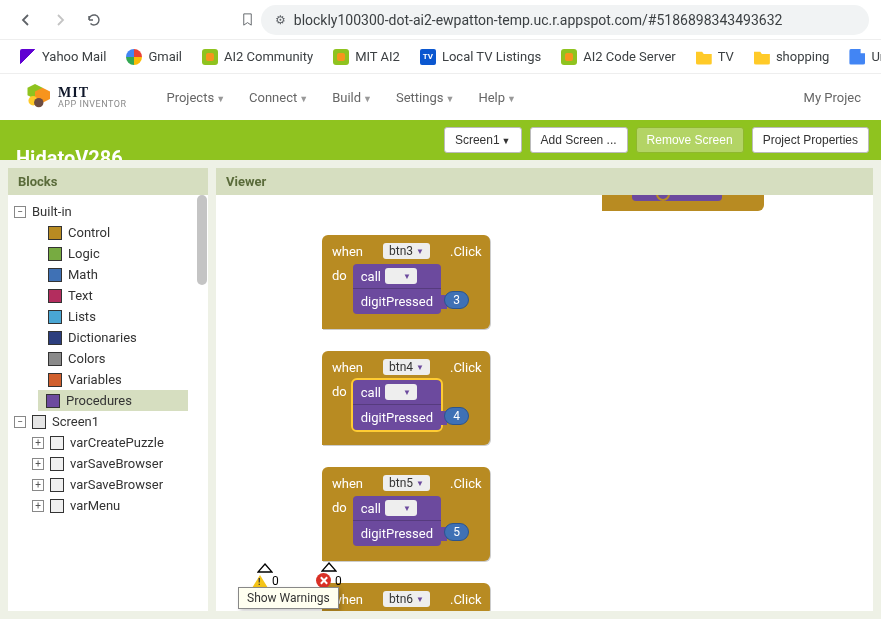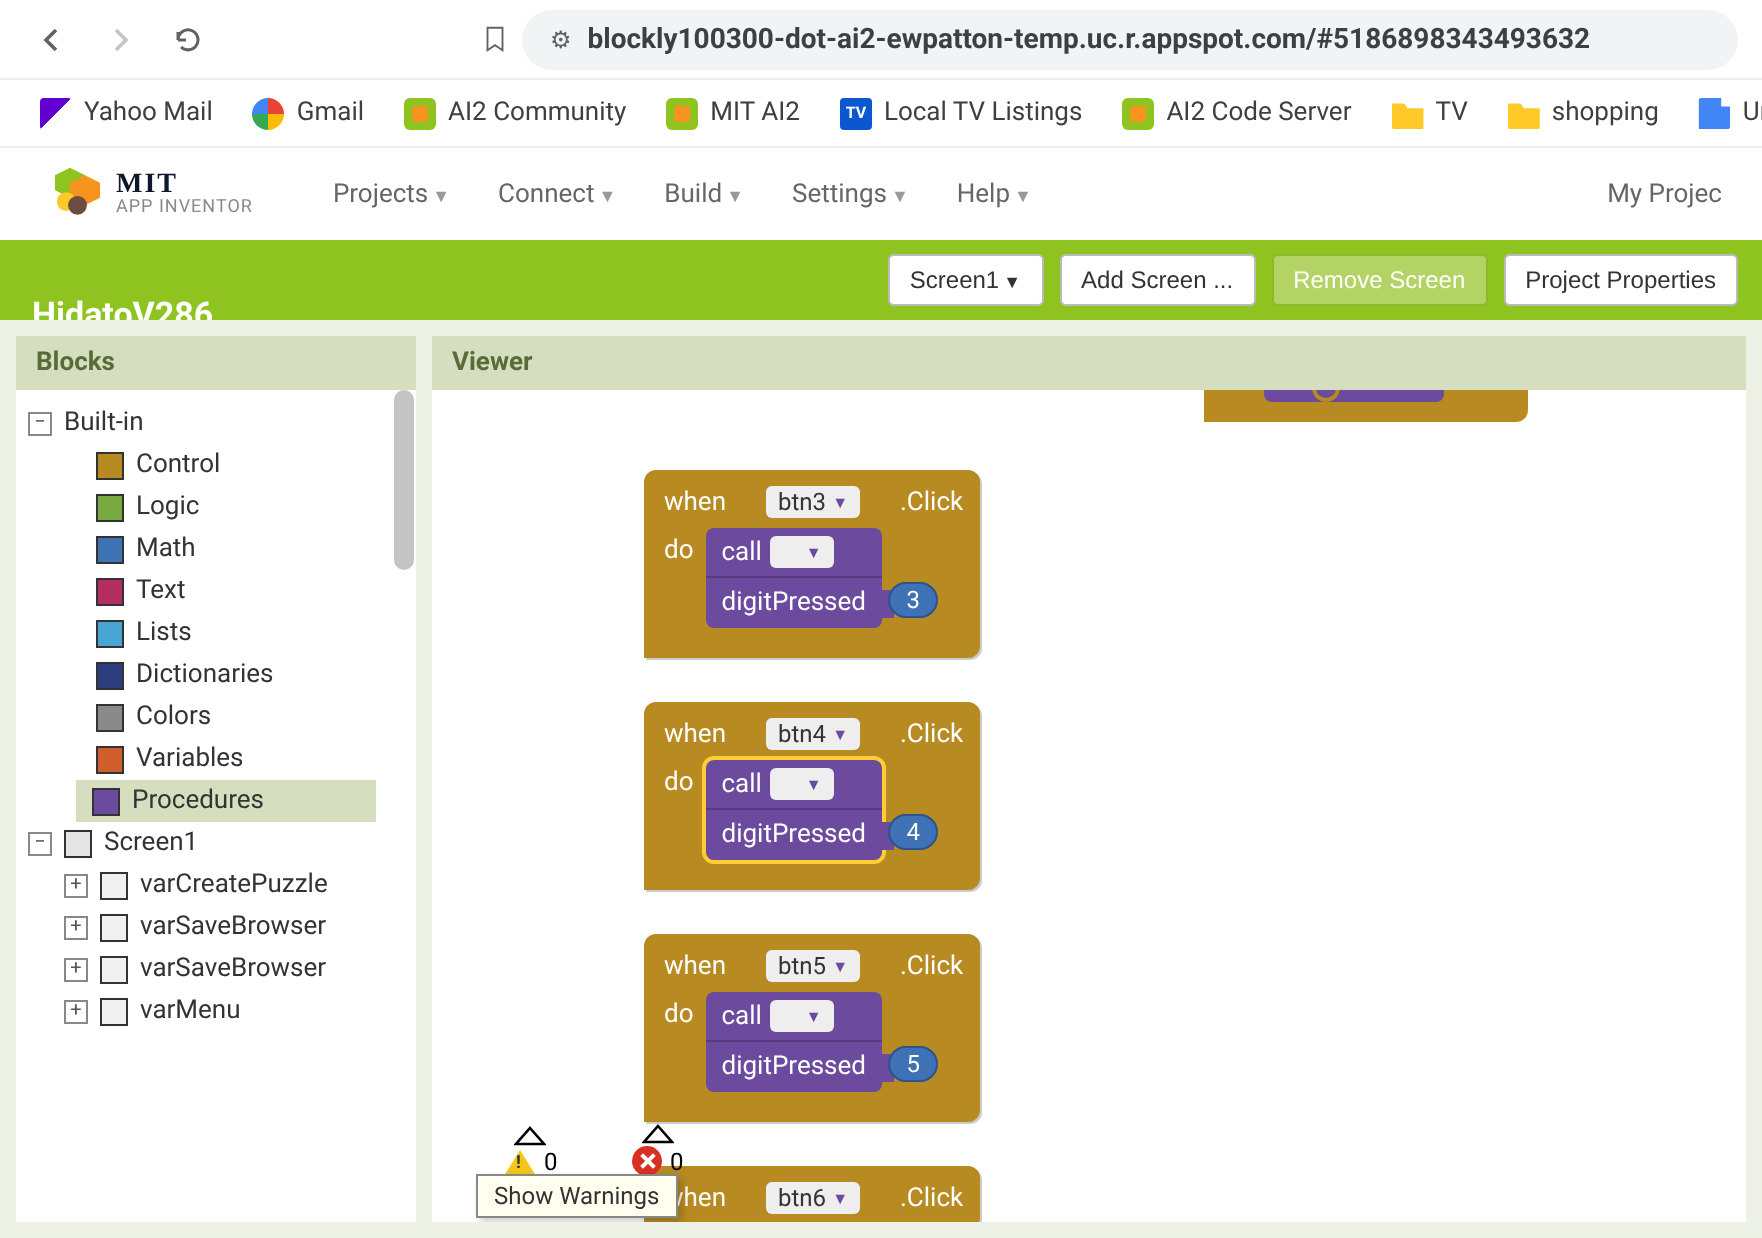--- a/index.html
+++ b/index.html
@@ -4,21 +4,21 @@
 <style>
 * { box-sizing: border-box; margin: 0; padding: 0; }
 body { font-family: -apple-system, BlinkMacSystemFont, "Segoe UI", Roboto, Arial, sans-serif; font-size: 13px; background: #fff; width: 881px; height: 619px; overflow: hidden; position: relative; }
 
 
 .browser-bar { height: 40px; background: #fff; display: flex; align-items: center; padding: 0 12px; gap: 6px; border-bottom: 1px solid #eee; }
 .nav-btn { width: 28px; height: 28px; border: none; background: transparent; color: #5f6368; font-size: 16px; cursor: pointer; display: flex; align-items: center; justify-content: center; }
 .nav-btn.disabled { color: #c4c4c4; }
 .omni { flex: 1; display: flex; align-items: center; gap: 8px; background: #f1f3f4; border-radius: 18px; padding: 4px 14px; height: 30px; }
 .omni .site-icon { font-size: 12px; color: #5f6368; }
-.url-text { color: #3c4043; font-size: 14px; white-space: nowrap; overflow: hidden; font-weight: bold; }
+.url-text { color: #3c4043; font-size: 14px; white-space: nowrap; overflow: hidden; }
 
 
 .bookmarks-bar { height: 34px; display: flex; align-items: center; padding: 0 12px; gap: 4px; border-bottom: 1px solid #eee; }
 .bookmark { display: flex; align-items: center; gap: 6px; padding: 4px 8px; border-radius: 4px; color: #3c4043; font-size: 13px; cursor: pointer; white-space: nowrap; }
 .bm-icon { width: 16px; height: 16px; display: inline-block; border-radius: 2px; }
 .bm-icon.y { background: linear-gradient(135deg,#6001d2 50%,#fff 50%); }
 .bm-icon.g { background: conic-gradient(#ea4335 0 25%, #fbbc05 0 50%, #34a853 0 75%, #4285f4 0); border-radius: 50%; }
 .bm-icon.ai2 { background: #8fc31f; border-radius: 3px; position: relative; }
 .bm-icon.ai2::after { content:''; position:absolute; inset:4px; background:#f7941d; border-radius:2px; }
 .bm-icon.tv { background: #0b57d0; color:#fff; font-size:8px; font-weight:bold; display:flex; align-items:center; justify-content:center; }
@@ -33,21 +33,21 @@
 .logo-text { display: flex; flex-direction: column; line-height: 1; }
 .logo-text .mit { color: #0f172a; font-weight: 700; font-size: 14px; letter-spacing: 1px; font-family: Liberation Serif, serif; }
 .logo-text .sub { color: #8a8a8a; font-size: 9px; letter-spacing: 0.5px; }
 .menubar { display: flex; gap: 4px; }
 .menuitem { color: #666; padding: 4px 10px; cursor: pointer; font-size: 13px; }
 .menuitem .caret { font-size: 9px; margin-left: 2px; color: #999; }
 .right-menu { margin-left: auto; color: #666; font-size: 13px; }
 
 
 .project-bar { height: 40px; background: #8fc31f; display: flex; align-items: center; padding: 0 12px; gap: 8px; }
-.project-title { color: #fff; font-weight: 700; font-size: 17px; margin-right: auto; padding-left: 4px; margin-top: 36px; }
+.project-title { color: #fff; font-weight: 700; font-size: 20px; margin-right: auto; padding-left: 4px; margin-top: 36px; }
 .pb-btn { background: #fff; border: 1px solid #bbb; border-radius: 3px; padding: 5px 10px; font-size: 12px; color: #333; cursor: pointer; }
 .pb-btn.active { background: #b3d465; border-color: #8fb82e; color: #fff; }
 .pb-btn .caret { font-size: 9px; margin-left: 2px; }
 
 
 .workspace { position: absolute; top: 160px; left: 0; right: 0; bottom: 0; background: #eef1e6; display: flex; }
 .panel { margin: 8px; background: #fff; display: flex; flex-direction: column; }
 .panel-left { width: 200px; flex-shrink: 0; }
 .panel-right { flex: 1; margin-left: 0; overflow: hidden; }
 .panel-header { background: #d6dec0; padding: 6px 10px; font-weight: 700; color: #5a6b3a; font-size: 13px; }

